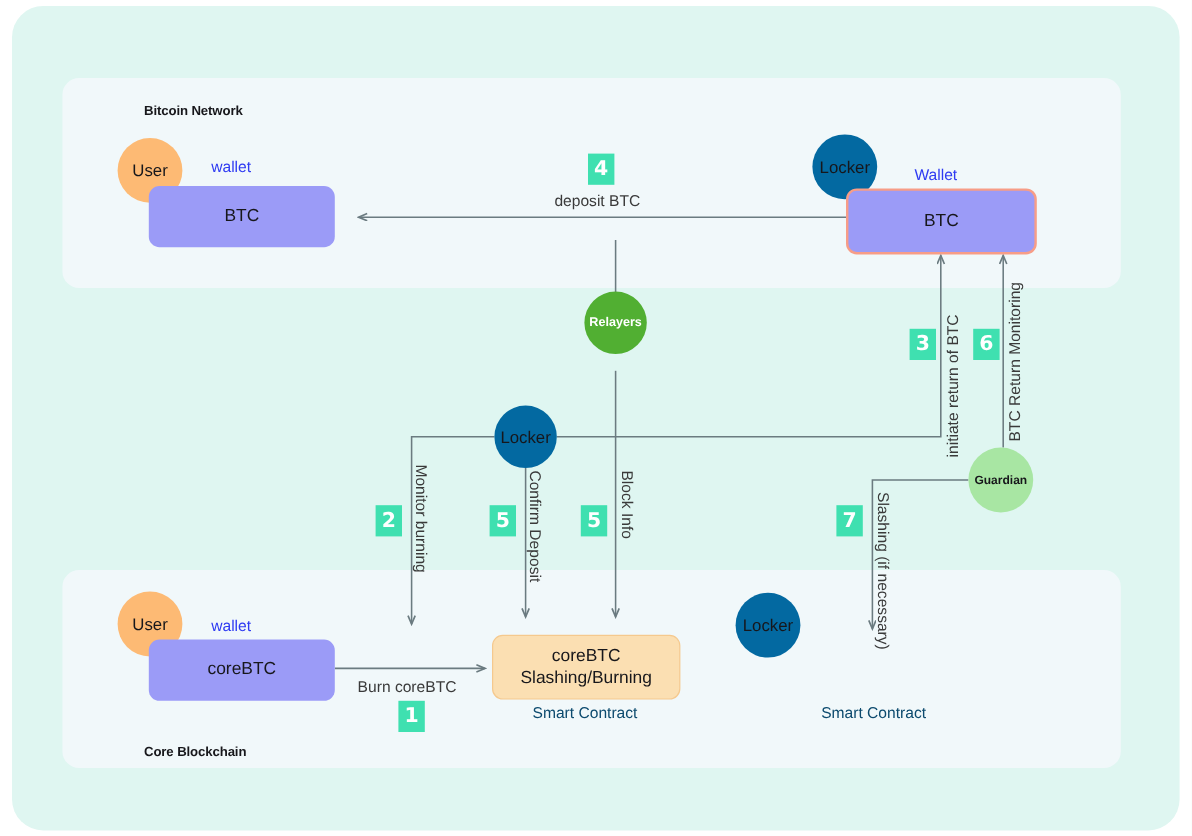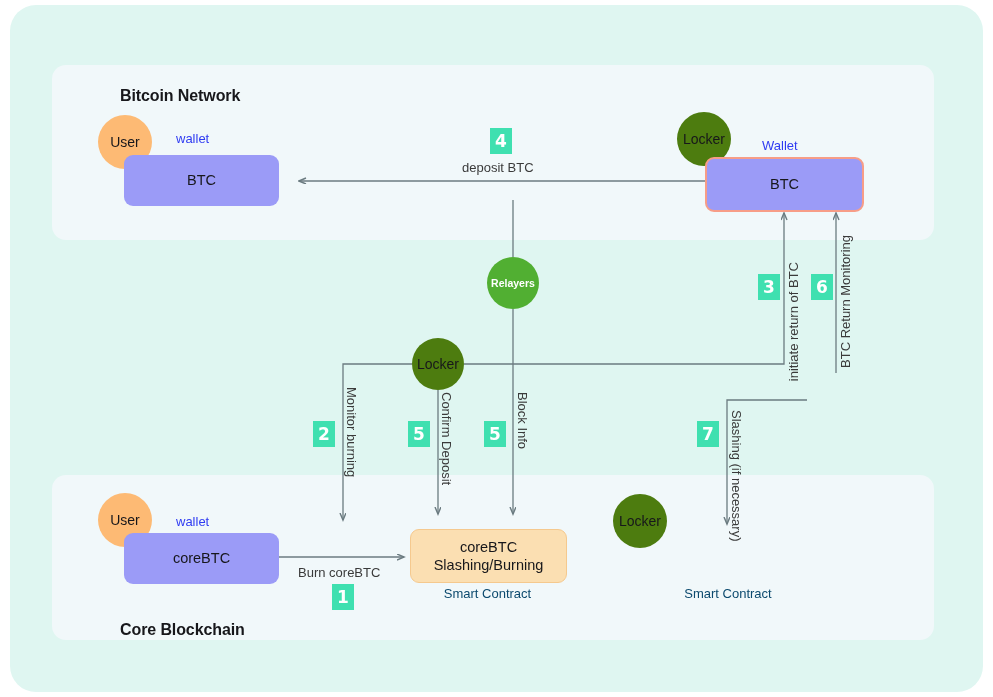--- a/index.html
+++ b/index.html
@@ -9,31 +9,31 @@
 
   .card{position:absolute;left:10px;top:5px;width:973px;height:687px;
         background:#dff6f1;border-radius:26px;}
 
   .panel{position:absolute;background:#f1f8fa;border-radius:14px;}
   #panel-btc{left:52px;top:65px;width:882px;height:175px;}
   #panel-core{left:52px;top:475px;width:882px;height:165px;}
 
   .title{position:absolute;left:70px;top:28px;font-size:19px;font-weight:bold;
          color:#17171b;letter-spacing:-0.2px;}
-  .panel-label{position:absolute;font-size:16px;font-weight:bold;color:#17171b;letter-spacing:-0.1px;}
+  .panel-label{position:absolute;font-size:11px;font-weight:bold;color:#17171b;letter-spacing:-0.1px;}
   #lbl-bitcoin{left:120px;top:87px;}
   #lbl-core{left:120px;top:621px;}
 
   
   #lines{position:absolute;left:0;top:0;width:993px;height:697px;}
 
   .circle{position:absolute;border-radius:50%;display:flex;align-items:center;
           justify-content:center;font-size:14px;color:#17171b;}
   .c-user{background:#fdba74;}
-  .c-locker{background:#4d7c0f;}
+  .c-locker{background:#0369a1;}
   .c-relayer{background:#51af32;color:#ffffff;font-size:10.5px;font-weight:bold;}
   .c-guardian{background:#a8e6a3;font-size:10px;font-weight:bold;color:#17171b;}
 
   .box{position:absolute;border-radius:9px;display:flex;align-items:center;
        justify-content:center;text-align:center;font-size:14.5px;color:#17171b;
        line-height:1.25;}
   .box-wallet{background:#9b9bf7;}
   .box-wallet-outline{background:#9b9bf7;border:2px solid #f79d87;}
   .box-contract{background:#fbdfb2;border:1.6px solid #f5c98e;}
 
@@ -97,28 +97,31 @@
   </div>
 
   <div class="circle c-locker" style="left:677px;top:112px;width:54px;height:54px;">
     <span>Locker</span>
   </div>
   <div class="small-label" style="left:762px;top:138px;">Wallet</div>
   <div class="box box-wallet-outline" style="left:705px;top:157px;width:155px;height:51px;">
     <span>BTC</span>
   </div>
 
-  <div class="circle c-relayer" style="left:487px;top:257px;width:52px;height:52px;">
+  <div class="circle c-relayer" style="left:487px;top:243px;width:52px;height:52px;">
     <span>Relayers</span>
   </div>
 
   <div class="circle c-locker" style="left:412px;top:338px;width:52px;height:52px;">
     <span>Locker</span>
   </div>
 
+  <div class="circle c-guardian" style="left:807px;top:373px;width:54px;height:54px;">
+    <span>Guardian</span>
+  </div>
 
   <div class="circle c-user" style="left:98px;top:493px;width:54px;height:54px;">
     <span>User</span>
   </div>
   <div class="small-label" style="left:176px;top:514px;">wallet</div>
   <div class="box box-wallet" style="left:124px;top:533px;width:155px;height:51px;">
     <span>coreBTC</span>
   </div>
 
   <div class="box box-contract" style="left:410px;top:529px;width:155px;height:52px;flex-direction:column;">

